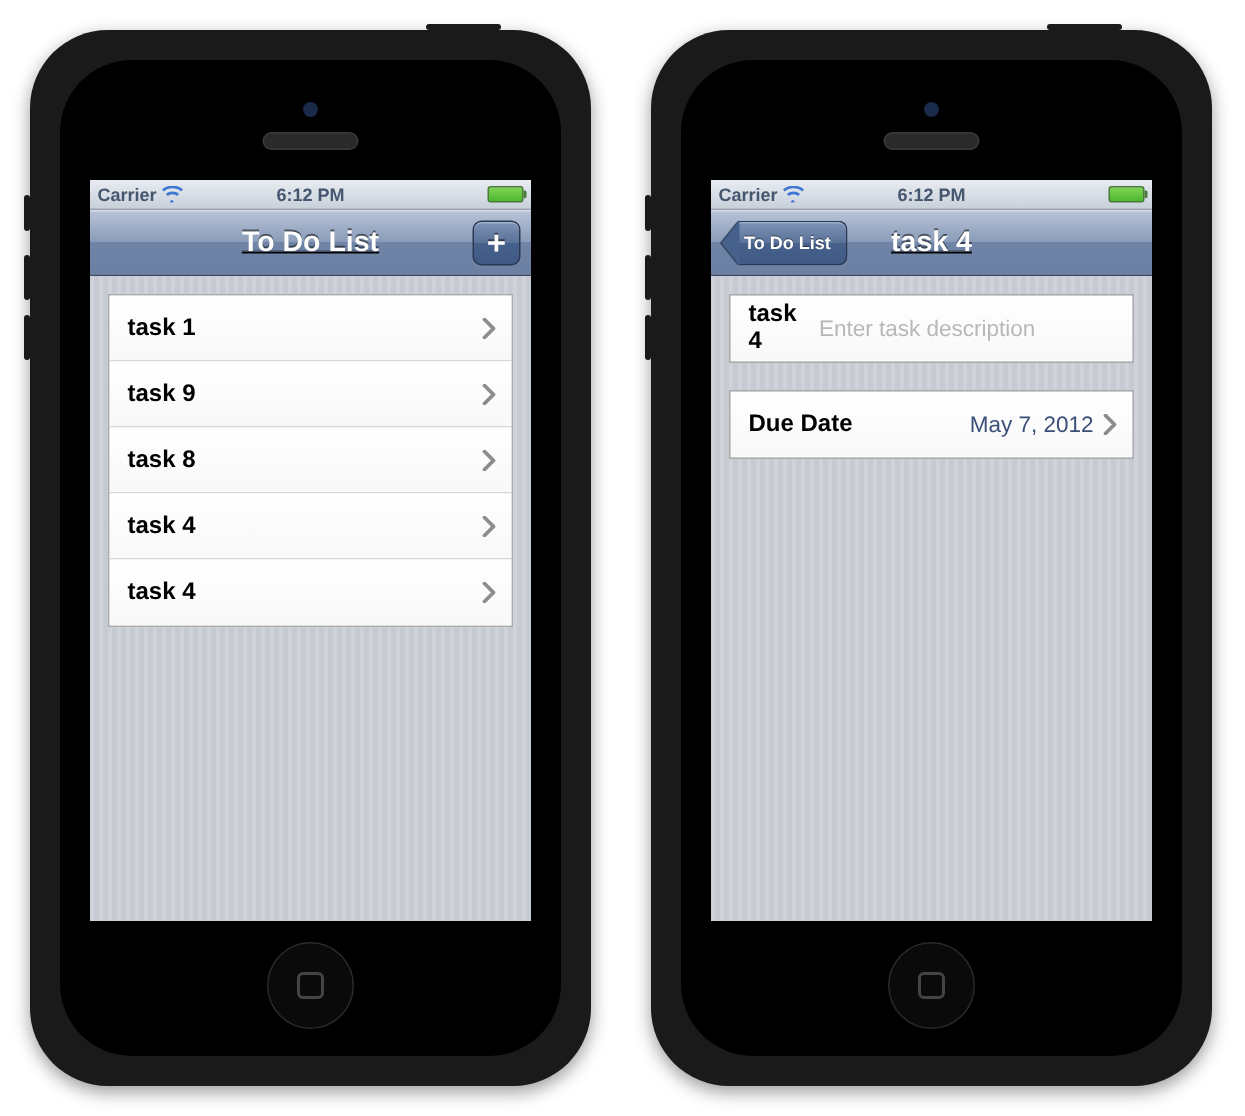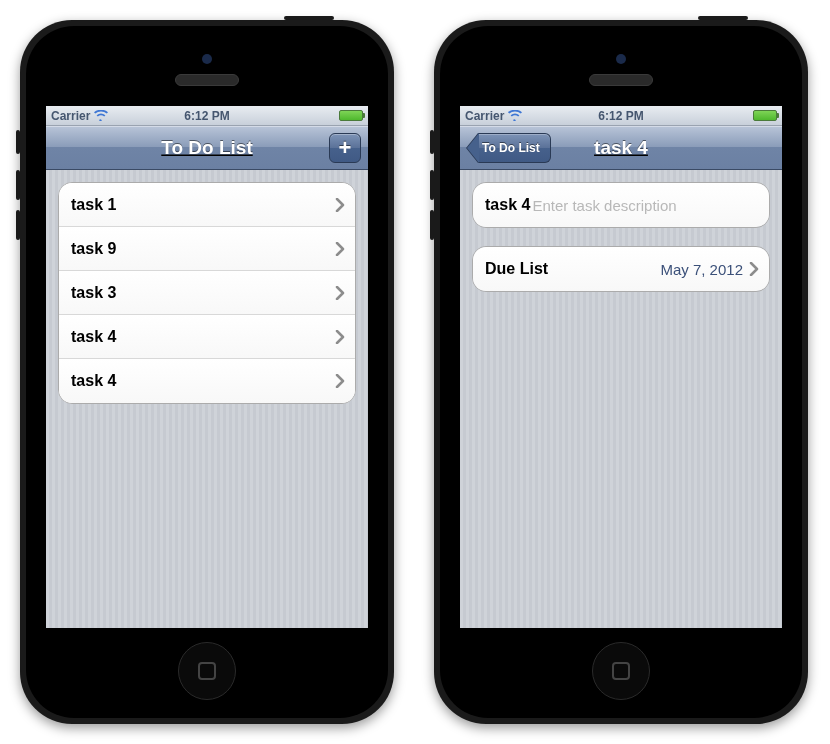--- a/index.html
+++ b/index.html
@@ -8,21 +8,21 @@
     background: #ffffff;
     display: flex;
     gap: 40px;
     padding: 20px;
   }
   .phone {
     width: 374px;
     height: 704px;
     background: #1a1a1a;
     border-radius: 52px;
-    padding: 6px;
+    padding: 20px;
     position: relative;
     box-shadow: 0 4px 12px rgba(0,0,0,0.4);
   }
   .phone-inner {
     width: 100%;
     height: 100%;
     background: #000;
     border-radius: 48px;
     padding: 80px 20px 90px 20px;
     position: relative;
@@ -193,21 +193,21 @@
   }
   
   .content {
     padding: 12px;
     background: repeating-linear-gradient(90deg, #cfd3d9 0, #cfd3d9 3px, #c6cad1 3px, #c6cad1 6px);
     height: calc(100% - 64px);
   }
   .table-group {
     background: #fff;
     border: 1px solid #ababab;
-    border-radius: 14px;
+    border-radius: 0;
     overflow: hidden;
   }
   .table-row {
     height: 44px;
     display: flex;
     align-items: center;
     padding: 0 10px 0 12px;
     border-bottom: 1px solid #d8d8d8;
     background: linear-gradient(to bottom, #ffffff, #f8f8f8);
     cursor: pointer;
@@ -290,21 +290,21 @@
           </div>
           <div class="table-row">
             <span class="row-label">task 9</span>
             <span class="chevron">
                 <svg width="10" height="14" viewBox="0 0 10 14">
                   <path d="M2 1l6 6-6 6" stroke="#8c8c8c" stroke-width="2.5" fill="none" stroke-linecap="round" stroke-linejoin="round"></path>
                 </svg>
               </span>
           </div>
           <div class="table-row">
-            <span class="row-label">task 3</span>
+            <span class="row-label">task 8</span>
             <span class="chevron">
                 <svg width="10" height="14" viewBox="0 0 10 14">
                   <path d="M2 1l6 6-6 6" stroke="#8c8c8c" stroke-width="2.5" fill="none" stroke-linecap="round" stroke-linejoin="round"></path>
                 </svg>
               </span>
           </div>
           <div class="table-row">
             <span class="row-label">task 4</span>
             <span class="chevron">
                 <svg width="10" height="14" viewBox="0 0 10 14">
@@ -366,21 +366,21 @@
       <div class="content">
         <div class="table-group">
           <div class="table-row" style="cursor:text;">
             <span class="row-label">task 4</span>
             <input class="row-input" type="text" placeholder="Enter task description" style="">
           </div>
         </div>
         <div class="group-spacer"></div>
         <div class="table-group">
           <div class="table-row">
-            <span class="row-label">Due List</span>
+            <span class="row-label">Due Date</span>
             <span class="row-value">May 7, 2012</span>
             <span class="chevron with-value">
                 <svg width="10" height="14" viewBox="0 0 10 14">
                   <path d="M2 1l6 6-6 6" stroke="#8c8c8c" stroke-width="2.5" fill="none" stroke-linecap="round" stroke-linejoin="round"></path>
                 </svg>
               </span>
           </div>
         </div>
       </div>
     </div>

